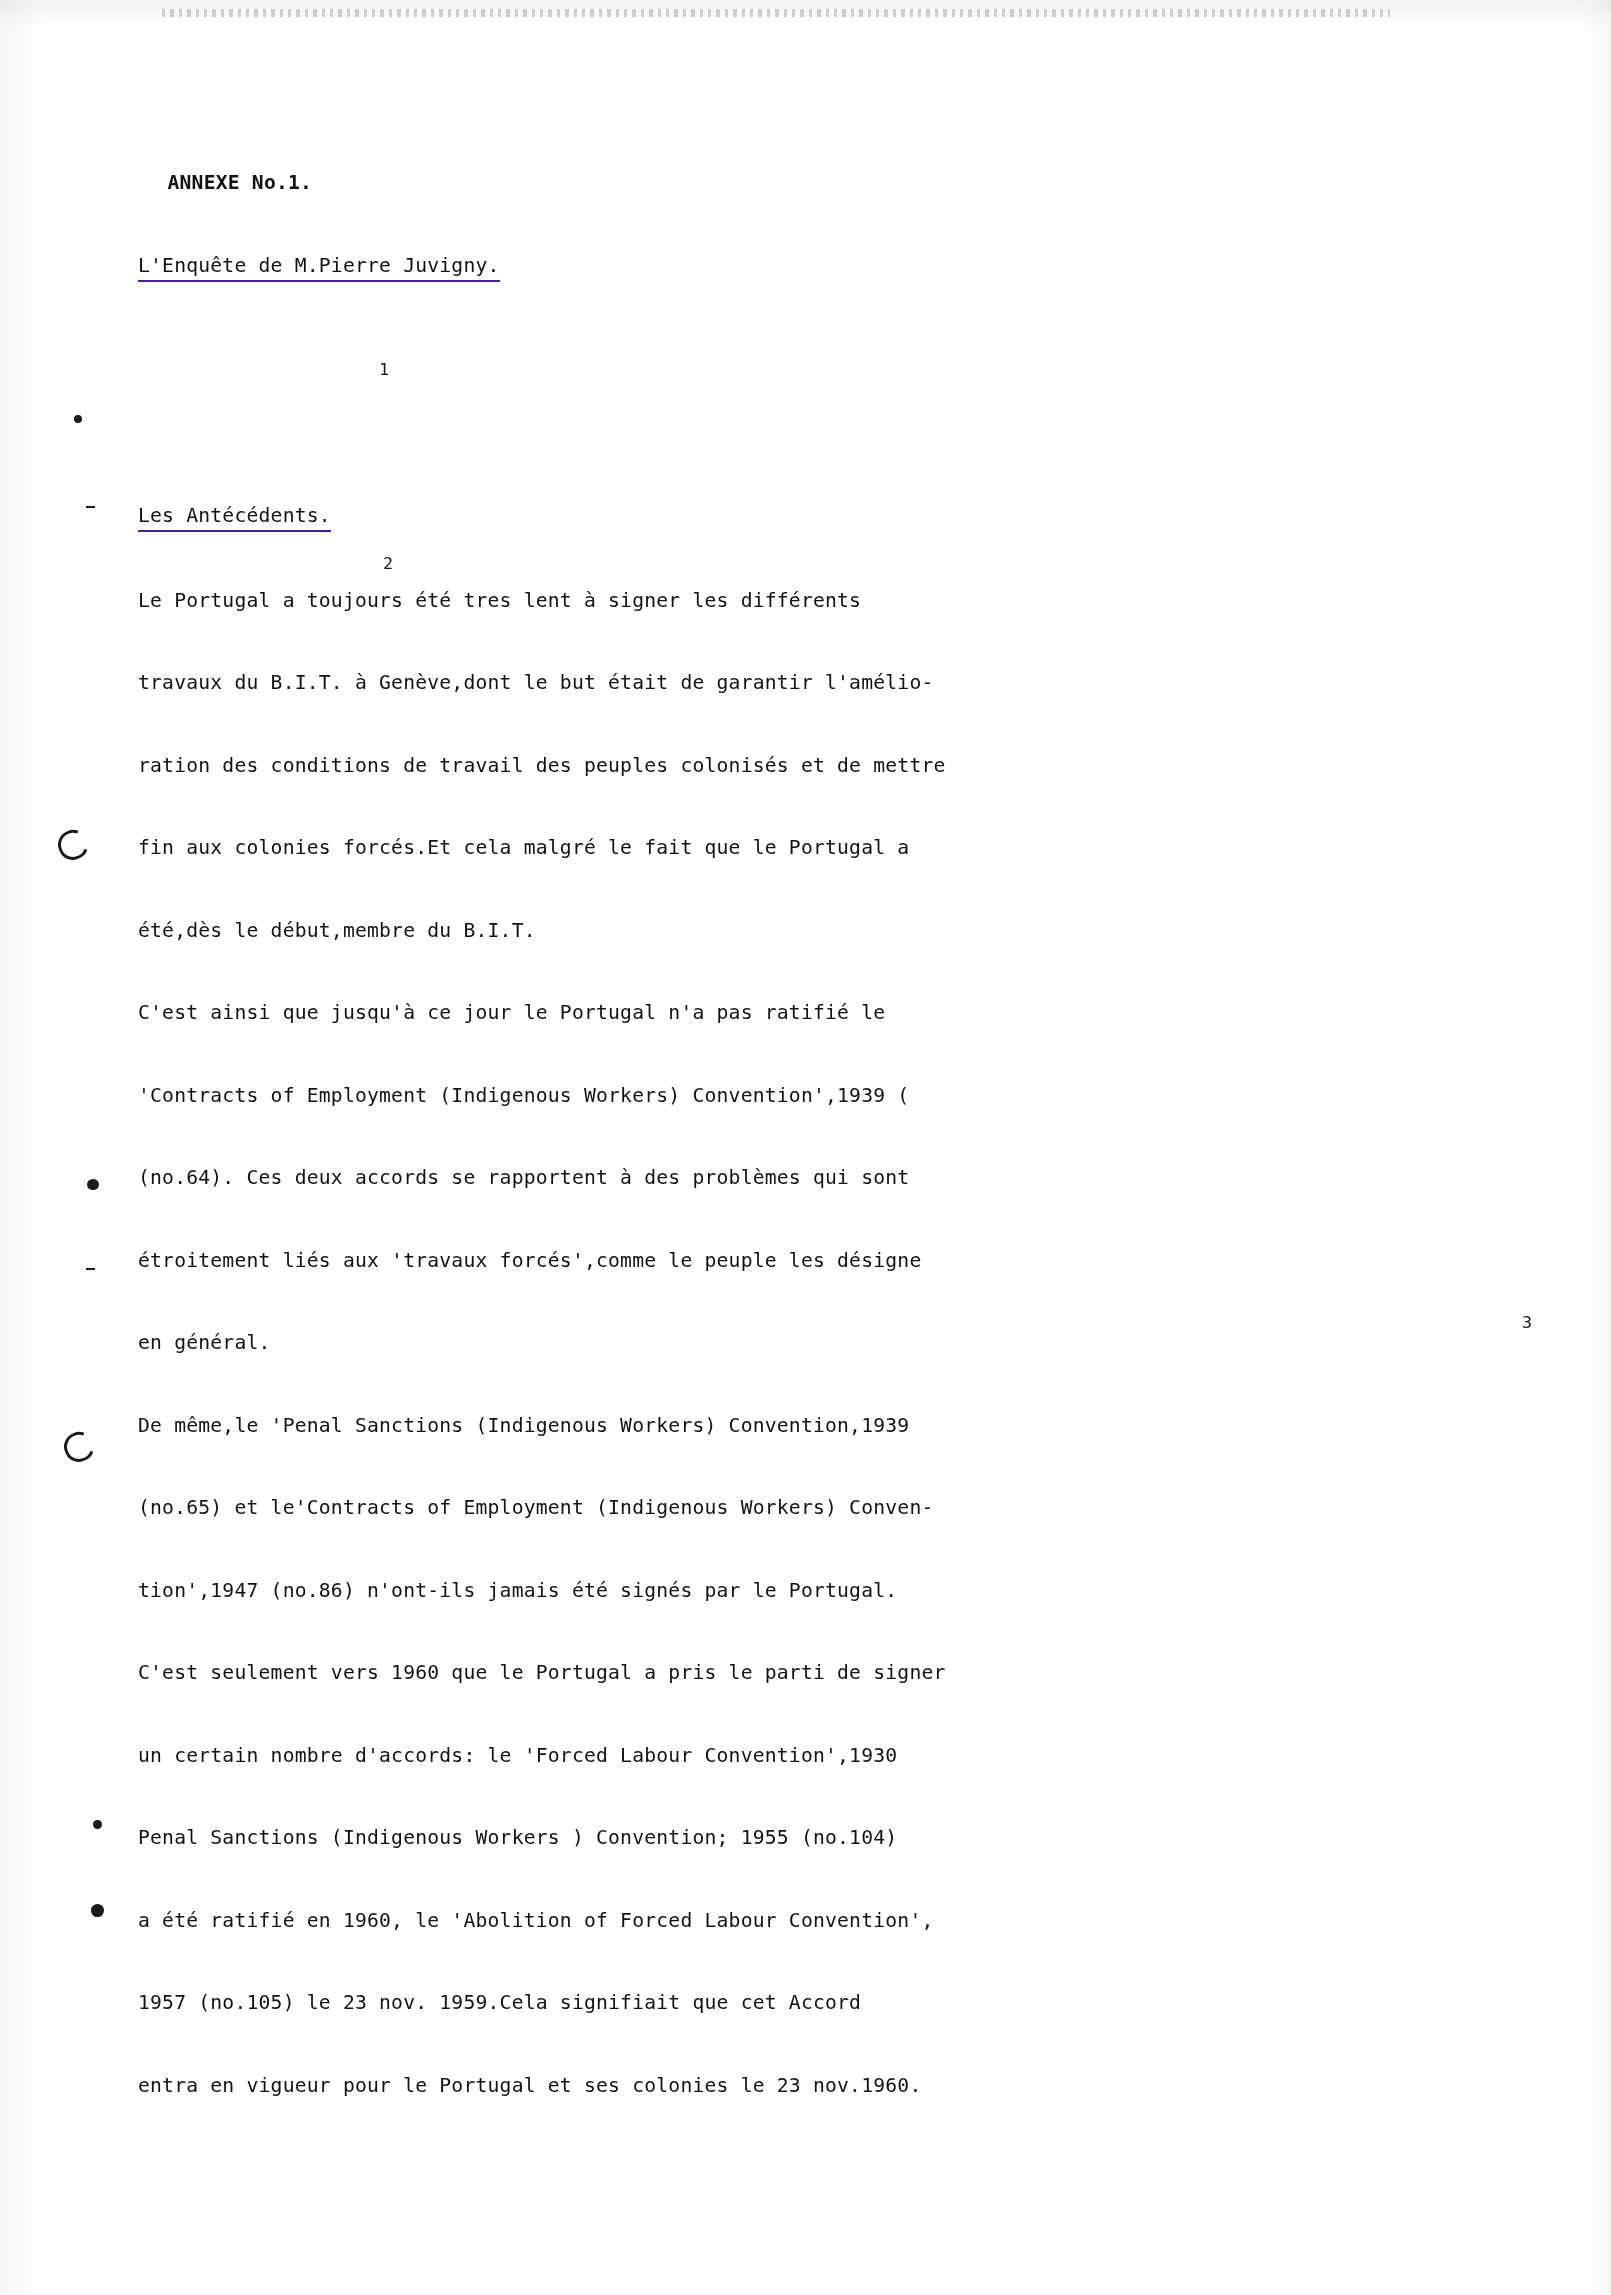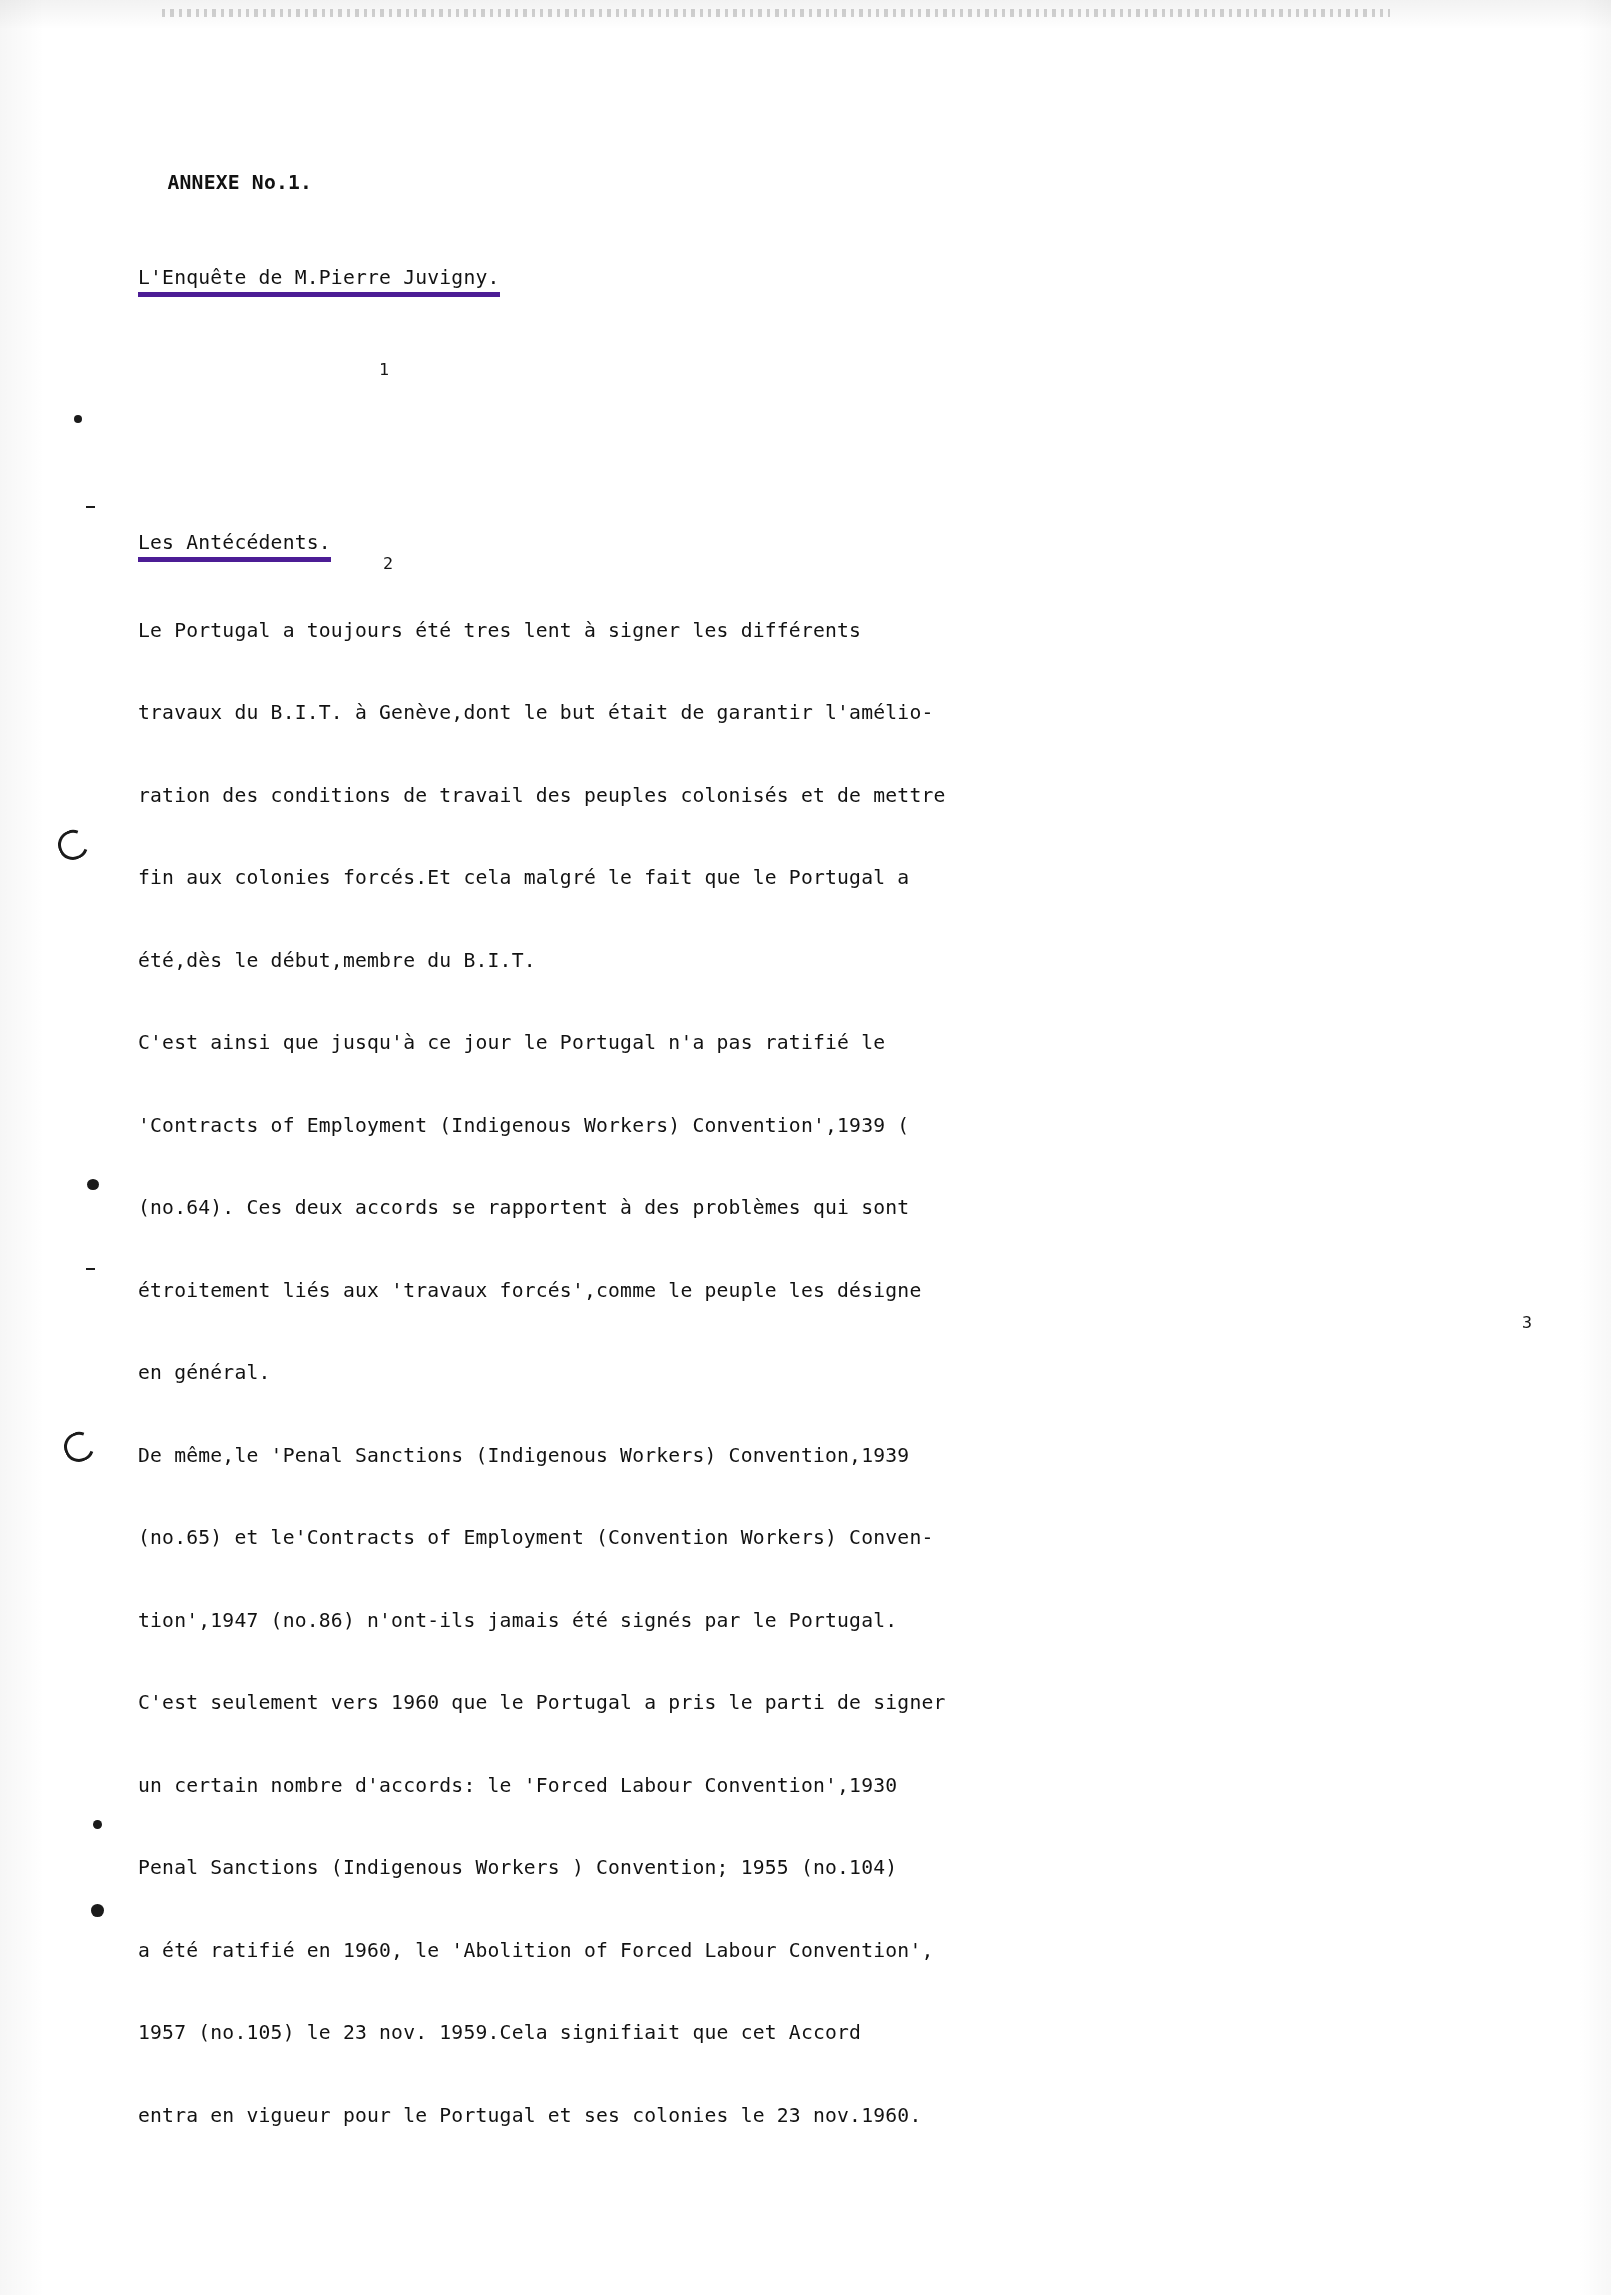--- a/index.html
+++ b/index.html
@@ -53,23 +53,22 @@
     line-height: 27.5px;
     letter-spacing: 0.2px;
     white-space: pre;
   }
   .line {
     white-space: pre;
     display: block;
   }
   .hdr {
     display: inline-block;
-    border-bottom: 5px solid #4c1d95;
+    border-bottom: 2px solid #4c1d95;
     padding-bottom: 0.5px;
-    margin-top: 12px;
   }
   .blank { display: block; height: 27.5px; }
   .dot {
     position: absolute;
     background: #1b1b1b;
     border-radius: 50%;
   }
   .ring {
     position: absolute;
     border: 3.4px solid #1b1b1b;
@@ -123,21 +122,21 @@
     <span class="line">travaux du B.I.T. à Genève,dont le but était de garantir l'amélio-</span>
     <span class="line">ration des conditions de travail des peuples colonisés et de mettre</span>
     <span class="line">fin aux colonies forcés.Et cela malgré le fait que le Portugal a</span>
     <span class="line">été,dès le début,membre du B.I.T.</span>
     <span class="line">C'est ainsi que jusqu'à ce jour le Portugal n'a pas ratifié le</span>
     <span class="line">'Contracts of Employment (Indigenous Workers) Convention',1939 (</span>
     <span class="line">(no.64). Ces deux accords se rapportent à des problèmes qui sont</span>
     <span class="line">étroitement liés aux 'travaux forcés',comme le peuple les désigne</span>
     <span class="line">en général.</span>
     <span class="line">De même,le 'Penal Sanctions (Indigenous Workers) Convention,1939</span>
-    <span class="line">(no.65) et le'Contracts of Employment (Convention Workers) Conven-</span>
+    <span class="line">(no.65) et le'Contracts of Employment (Indigenous Workers) Conven-</span>
     <span class="line">tion',1947 (no.86) n'ont-ils jamais été signés par le Portugal.</span>
     <span class="line">C'est seulement vers 1960 que le Portugal a pris le parti de signer</span>
     <span class="line">un certain nombre d'accords: le 'Forced Labour Convention',1930</span>
     <span class="line">Penal Sanctions (Indigenous Workers ) Convention; 1955 (no.104)</span>
     <span class="line">a été ratifié en 1960, le 'Abolition of Forced Labour Convention',</span>
     <span class="line">1957 (no.105) le 23 nov. 1959.Cela signifiait que cet Accord</span>
     <span class="line">entra en vigueur pour le Portugal et ses colonies le 23 nov.1960.</span>
     
     
     

